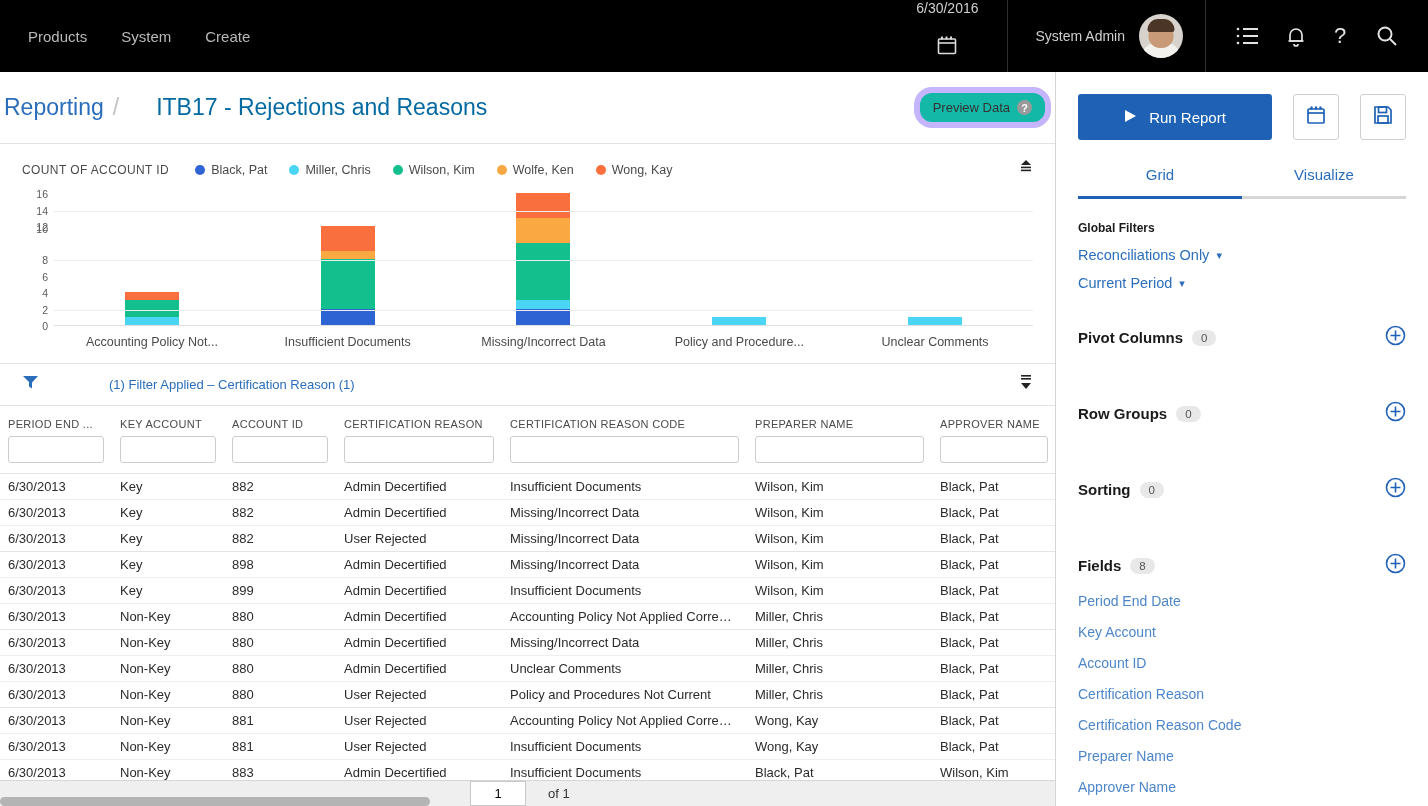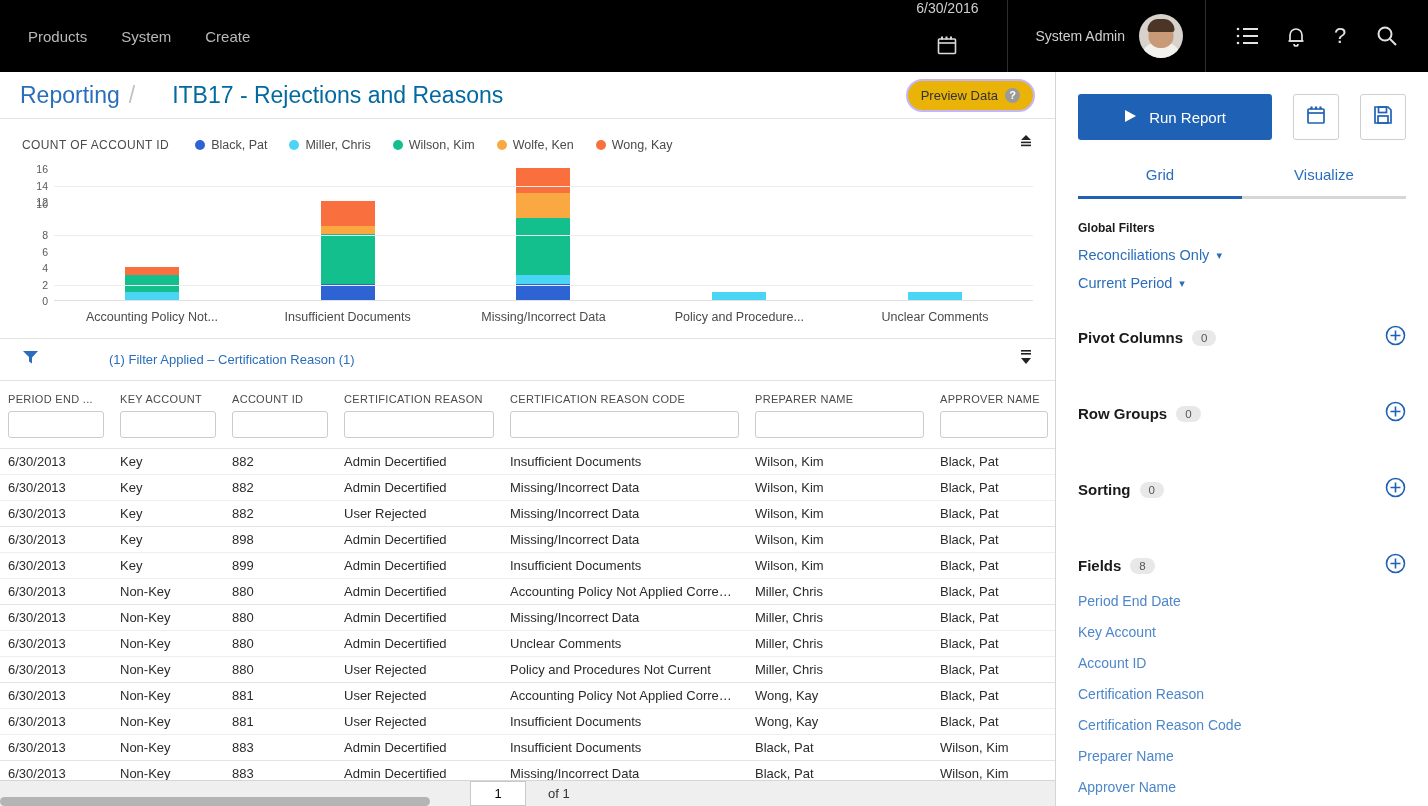--- a/index.html
+++ b/index.html
@@ -55,30 +55,30 @@
   .ic { cursor: pointer; display: flex; align-items: center; }
 
   
   .body-wrap { display: flex; height: 734px; }
   .left-pane { width: 1056px; display: flex; flex-direction: column; background:#fff;
                border-right: 1px solid #d5d5d5; }
   .right-pane { width: 372px; background: #ffffff; padding: 22px 22px 0 22px; }
 
   
   .crumbbar {
-    height: 47px; display: flex; align-items: center; padding: 0 20px;
+    height: 72px; display: flex; align-items: center; padding: 0 4px;
     border-bottom: 1px solid #e2e2e2;
   }
   .crumb-link { color: #2a6ebb; font-size: 23px; cursor: pointer; }
   .crumb-sep { color: #c2c2c2; font-size: 23px; margin: 0 9px; }
   .crumb-title { color: #0369a1; font-size: 23px; margin-left: 28px; }
   .preview-btn {
     margin-left: auto; display: flex; align-items: center; gap: 7px;
-    border: 2px solid #c4b5fd; border-radius: 18px; padding: 7px 13px;
-    font-size: 13px; color: #333; background: #eab308; cursor: pointer;
+    border: 6px solid #c4b5fd; border-radius: 18px; padding: 7px 13px;
+    font-size: 13px; color: #333; background: #14b8a6; cursor: pointer;
   }
   .q-badge {
     width: 15px; height: 15px; border-radius: 50%; background: #9a9a9a;
     color: #fff; font-size: 11px; display: flex; align-items: center;
     justify-content: center; font-weight: bold;
   }
 
   
   .chart-block { padding: 16px 22px 0 22px; position: relative; }
   .chart-head { display: flex; align-items: center; gap: 26px; }

